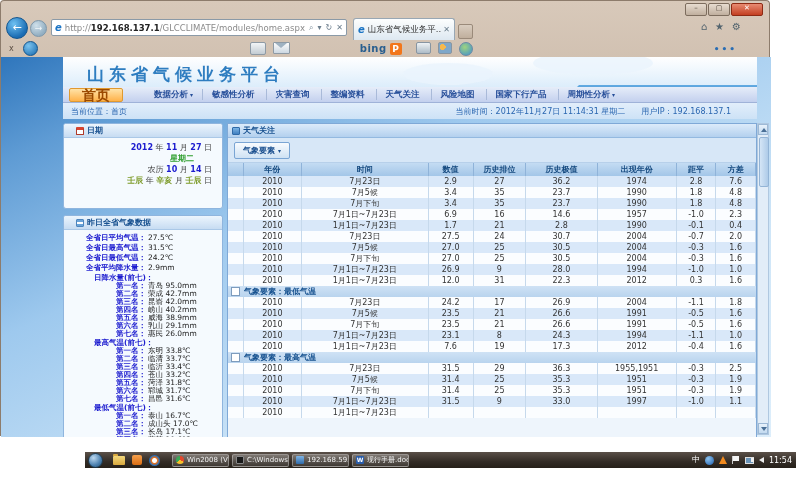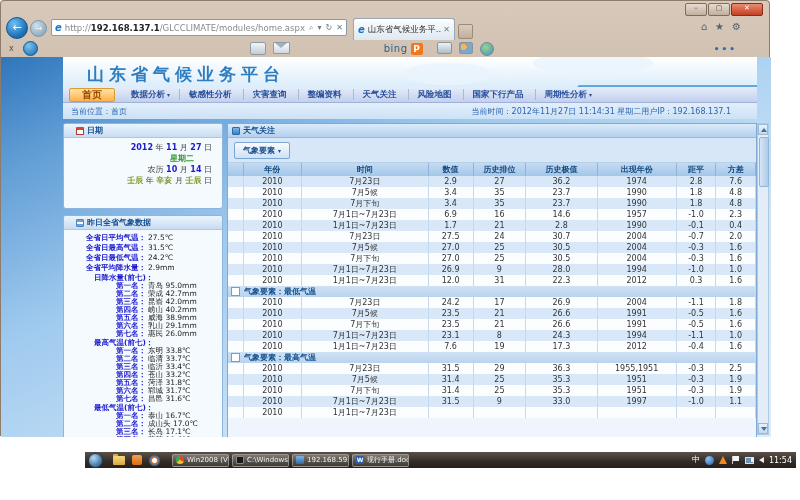--- a/index.html
+++ b/index.html
@@ -28,46 +28,46 @@
   .tab-title{flex:1;white-space:nowrap;overflow:hidden;}
   .tab-close{color:#6b7d8c;font-size:8px;margin-left:2px;}
   .newtab{position:absolute;left:457px;top:8px;width:13px;height:13px;background:linear-gradient(#d9cdc0,#c0af9d);border:1px solid #9a8a7a;border-radius:2px;}
   .rowright{position:absolute;right:28px;top:5px;display:flex;gap:8px;color:#54656f;font-size:10px;}
   .cmdrow{position:absolute;left:0;top:39px;right:0;height:17px;display:flex;align-items:center;font-size:9px;}
   .cmd-x{color:#5a4d42;margin-left:8px;font-size:8px;}
   .cmd-logo{width:13px;height:13px;border-radius:50%;background:radial-gradient(circle at 35% 30%,#7cc4ef,#1668ad);margin-left:9px;border:1px solid #12558e;}
   .ic-box{width:14px;height:11px;border-radius:2px;border:1px solid #8e9aa5;background:linear-gradient(#f2f5f7,#c3ccd3);}
   .ic-mail{width:15px;height:10px;background:linear-gradient(#fdfdfd,#cdd8e2);border:1px solid #8e9aa5;border-radius:1px;position:relative;}
   .ic-mail:before{content:"";position:absolute;left:1px;top:0;border-left:6px solid transparent;border-right:6px solid transparent;border-top:5px solid #9fb2c2;}
-  .bing{color:#2a5f8f;font-weight:normal;font-size:10px;margin-left:94px;letter-spacing:0.5px;}
+  .bing{color:#2a5f8f;font-weight:bold;font-size:10px;margin-left:70px;letter-spacing:0.5px;}
   .p-badge{width:12px;height:12px;background:#f2761b;color:#fff;font-weight:bold;font-size:9px;line-height:12px;text-align:center;border-radius:2px;margin-left:3px;}
   .cmd-ics{display:flex;gap:7px;margin-left:14px;}
   .ic-cam{width:13px;height:10px;background:linear-gradient(#eef2f4,#aebcc7);border:1px solid #8795a2;border-radius:2px;}
   .ic-ppl{width:12px;height:10px;background:radial-gradient(circle at 30% 40%,#f7b84d 3px,#7fa7c9 3px);border-radius:2px;border:1px solid #8795a2;}
   .ic-glb{width:12px;height:12px;border-radius:50%;background:radial-gradient(circle at 40% 35%,#9fd47f,#3f8fd0);border:1px solid #6a8aa5;}
   .dots{position:absolute;right:32px;color:#2a6db3;font-weight:bold;letter-spacing:2px;font-size:9px;}
   
   .page{position:absolute;left:0;top:56px;width:770px;height:380px;overflow:hidden;
     background:linear-gradient(155deg,#2f76bc 0%,#5e9bd4 14%,#9ec9ee 38%,#cfe6f8 72%,#ddeefb 100%);}
   .pheader{position:absolute;left:62px;top:0;width:694px;height:43px;background:linear-gradient(#ffffff,#dcedfb 70%,#c9e2f7);overflow:hidden;}
   .cloud{position:absolute;background:#eaf4fd;border-radius:50%;opacity:.8;}
   .site-title{position:absolute;left:24px;top:6px;font-size:17px;font-weight:bold;color:#2e7dc0;letter-spacing:5px;white-space:nowrap;}
   .ribbon{position:absolute;right:0;bottom:1px;width:192px;height:14px;background:linear-gradient(#63abe2,#2f7cc2);
     clip-path:polygon(14px 0,100% 0,100% 100%,0 100%);color:#fff;font-size:8px;line-height:14px;text-align:center;}
   .ribbon b{color:#ff9c1e;font-weight:bold;}
   .pnav{position:absolute;left:62px;top:30px;width:694px;height:16px;background:linear-gradient(#e6edf9,#c3d0ee);border-bottom:1px solid #9fb2d8;box-sizing:border-box;}
   .pnav ul{margin:0;padding:0 0 0 6px;list-style:none;display:flex;align-items:center;height:100%;}
   .nav-item{font-size:8.5px;font-weight:bold;color:#274f9a;padding:0 9px;border-right:1px solid #a9bad9;line-height:10px;white-space:nowrap;}
   .nav-item:last-child{border-right:none;}
   .nav-arrow{font-size:6px;color:#274f9a;margin-left:2px;}
-  .nav-active{font-size:10px;font-weight:bold;color:#9c4a00;background:linear-gradient(#ffe3a8,#ffb24a);
-    border:1px solid #e09a30;border-radius:2px;padding:1px 12px;margin-right:7px;line-height:10px;white-space:nowrap;}
+  .nav-active{font-size:14px;font-weight:bold;color:#9c4a00;background:linear-gradient(#ffe3a8,#ffb24a);
+    border:1px solid #e09a30;border-radius:2px;padding:1px 12px;margin-right:22px;line-height:10px;white-space:nowrap;}
   .pcrumb{position:absolute;left:62px;top:46px;width:694px;height:16px;background:linear-gradient(#e2eefb,#cde2f6);
     font-size:8px;color:#2a66b0;display:flex;align-items:center;box-sizing:border-box;padding:0 26px 0 8px;}
-  .crumb-right{margin-left:auto;display:flex;}
+  .crumb-right{margin-left:auto;display:flex;gap:16px;}
   .pcontent{position:absolute;left:0;top:62px;right:0;bottom:0;}
   
   .panel{position:absolute;background:#f5fafe;border:1px solid #8fb5de;border-radius:3px;box-sizing:border-box;overflow:hidden;}
   .phead{height:13px;background:linear-gradient(#ecf5fd,#c7dcf2);border-bottom:1px solid #aac8e7;display:flex;align-items:center;padding-left:12px;font-size:8px;font-weight:bold;color:#17508f;}
   .pico{width:8px;height:8px;margin-right:3px;border-radius:1px;}
   .ico-cal{background:#fff;border:1px solid #b03a2a;box-sizing:border-box;border-top:3px solid #d8442e;}
   .ico-grid{background:repeating-linear-gradient(#6aa3d8 0 2px,#fff 2px 4px);border:1px solid #4d85bd;box-sizing:border-box;}
   .ico-doc{background:linear-gradient(#7db4e4,#3f7fc0);border:1px solid #2f6aa8;box-sizing:border-box;}
   .panel-cal{left:62px;top:4px;width:160px;height:86px;}
   .cal-body{padding:4px 10px 0 8px;text-align:right;font-size:8px;line-height:11px;white-space:nowrap;}

